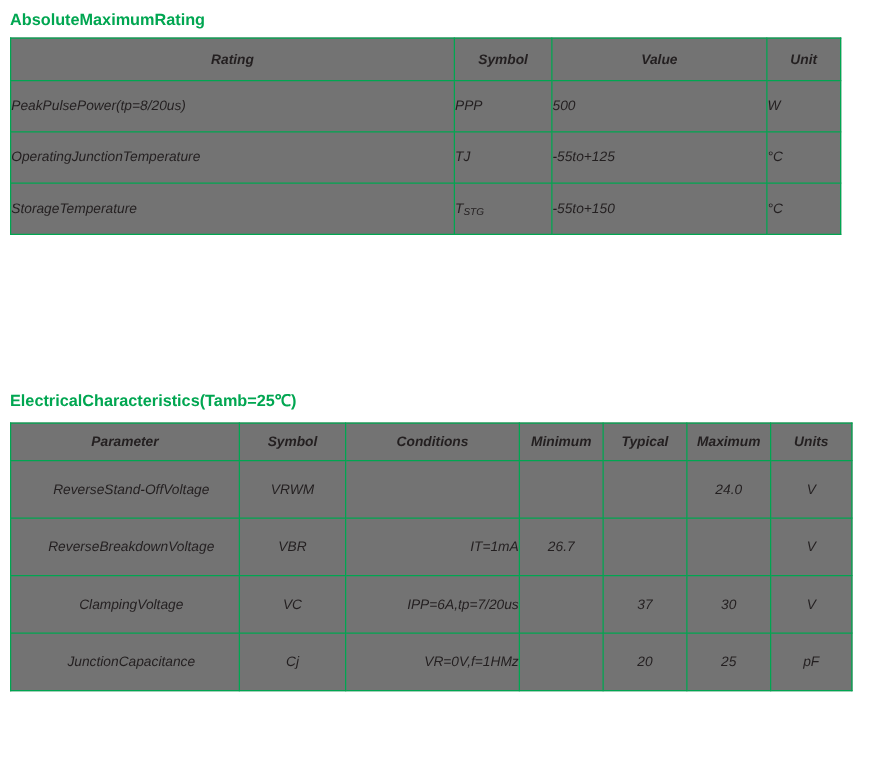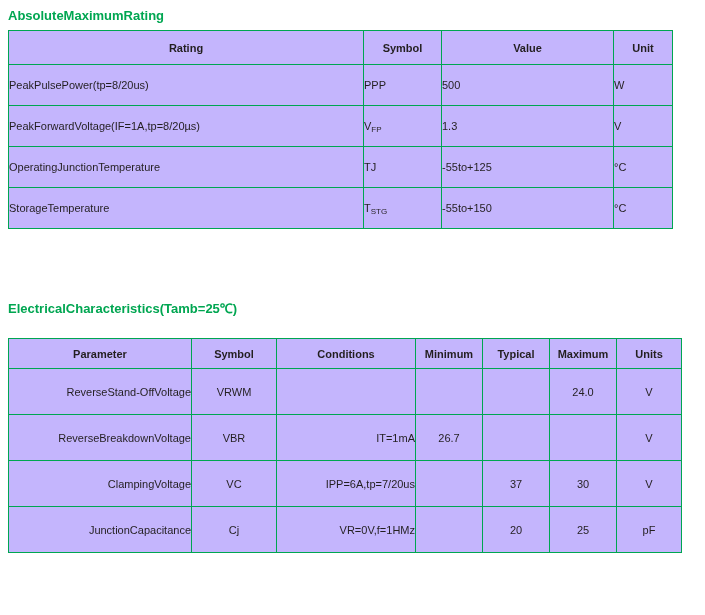--- a/index.html
+++ b/index.html
@@ -33,26 +33,27 @@
     font-weight: bold;
   }
   #title-abs {
     position: absolute;
     left: 8px;
     top: 8px;
   }
   #title-elec {
     position: absolute;
     left: 8px;
-    top: 299px;
+    top: 311px;
   }
   table {
     border-collapse: collapse;
     table-layout: fixed;
-    background: #c4b5fd;
+    background: #737373;
+    font-style: italic;
   }
   table td, table th {
     border: 1px solid #00a651;
     padding: 0;
     vertical-align: middle;
     font-weight: normal;
     font-size: 11px;
     color: #231f20;
   }
   table th {
@@ -85,21 +86,21 @@
     top: 338px;
     width: 673px;
   }
   #table-elec th {
     height: 29px;
   }
   #table-elec td {
     height: 45px;
   }
   #table-elec td.param-cell {
-    text-align: right;
+    text-align: center;
     padding-left: 10px;
     margin-left: 27px;
   }
   #table-elec td.cond-cell {
     text-align: right;
     padding-left: 10px;
   }
   #table-elec td.ctr {
     text-align: center;
   }
@@ -136,26 +137,20 @@
         <th>Value</th>
         <th>Unit</th>
       </tr>
     </thead>
     <tbody>
       <tr>
         <td class="rating-cell">PeakPulsePower(tp=8/20us)</td>
         <td class="ctr"><span class="sym">PPP</span><sub></sub></td>
         <td class="ctr">500</td>
         <td class="ctr">W</td>
-      </tr>
-      <tr>
-        <td class="rating-cell">PeakForwardVoltage(IF=1A,tp=8/20µs)</td>
-        <td class="ctr"><span class="sym">V</span><sub>FP</sub></td>
-        <td class="ctr">1.3</td>
-        <td class="ctr">V</td>
       </tr>
       <tr>
         <td class="rating-cell">OperatingJunctionTemperature</td>
         <td class="ctr"><span class="sym">TJ</span><sub></sub></td>
         <td class="ctr">-55to+125</td>
         <td class="ctr">°C</td>
       </tr>
       <tr>
         <td class="rating-cell"> StorageTemperature</td>
         <td class="ctr"><span class="sym">T</span><sub>STG</sub></td>

